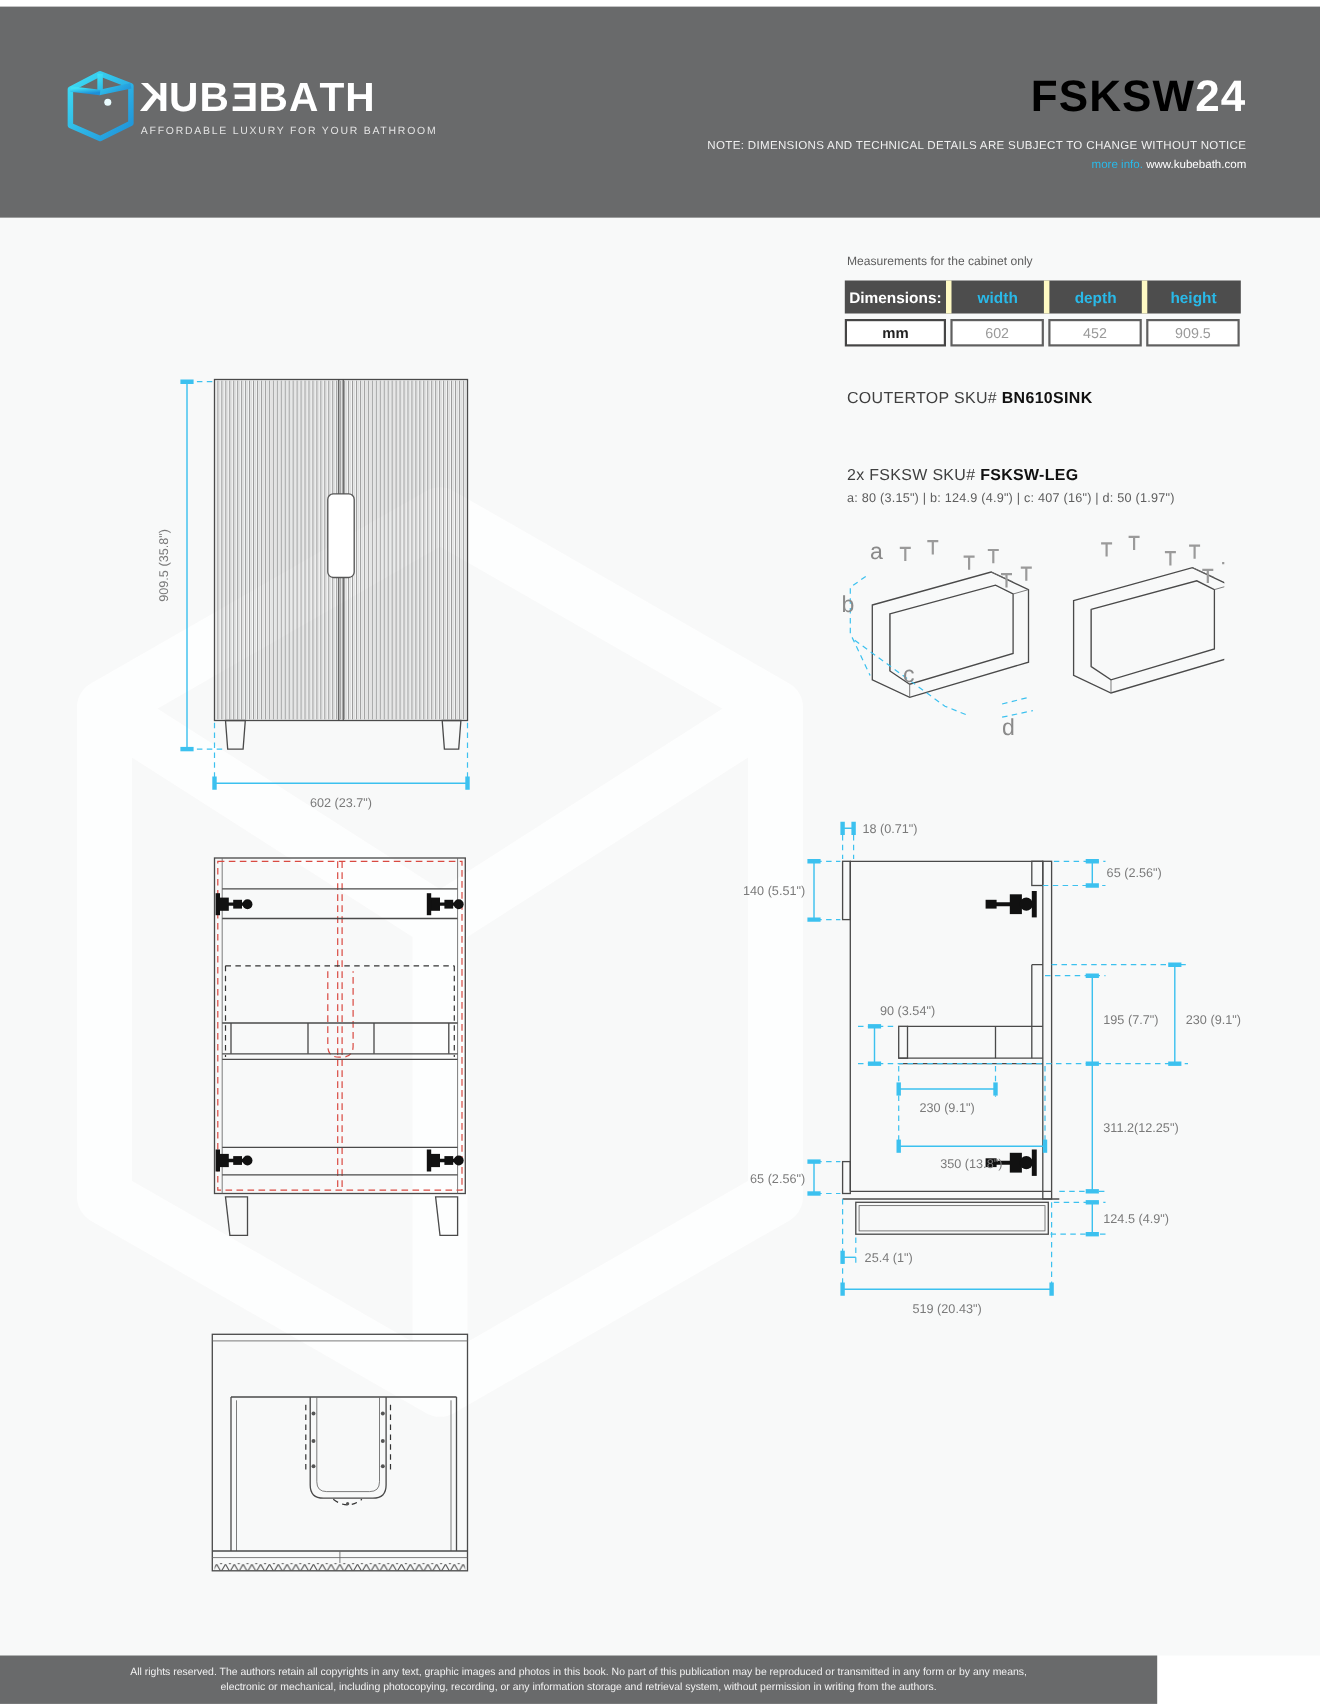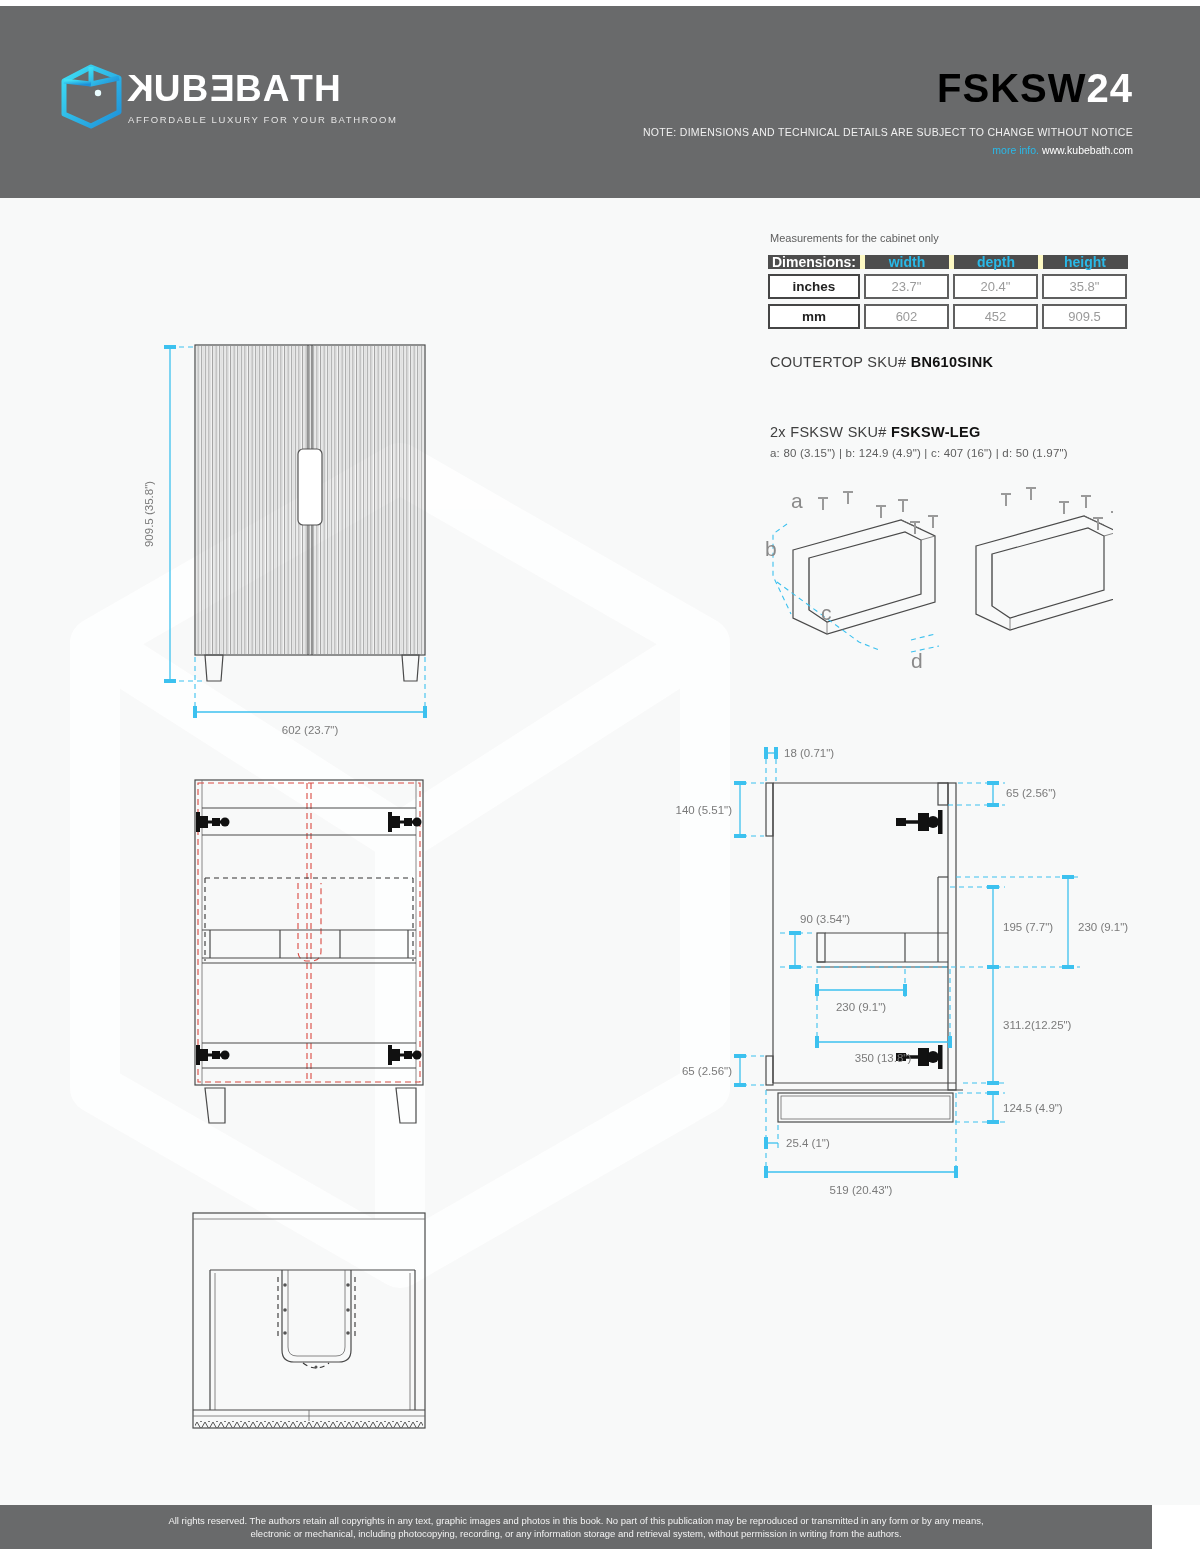--- a/index.html
+++ b/index.html
@@ -18,35 +18,35 @@
   .hnote{position:absolute;right:67px;top:120px;font-size:10.5px;color:#f0f0f0;letter-spacing:.3px;}
   .moreinfo{position:absolute;right:67px;top:138px;font-size:10.5px;color:#ffffff;}
   .moreinfo .cy{color:#29b9e8;}
   
   .content{position:absolute;top:198px;left:0;width:1200px;height:1307px;background:#f8f9f9;overflow:hidden;padding-left:20px;}
   .watermark{position:absolute;left:0;top:0;z-index:0;}
   .abs{position:absolute;z-index:2;}
   .meas-note{left:770px;top:34px;font-size:11px;color:#5d5d5d;}
   
   .dim-table{left:768px;top:57px;width:360px;}
-  .t-head{display:flex;background:#4d4d4d;height:14px;}
+  .t-head{display:flex;background:#4d4d4d;height:30px;}
   .t-head .hc{display:flex;align-items:center;justify-content:center;font-size:14px;font-weight:700;}
   .t-head .hc.lab{width:92px;color:#ffffff;}
   .t-head .hc.val{width:89px;color:#29b9e8;border-left:5px solid #fef9c3;box-sizing:border-box;}
   .t-row{display:flex;margin-top:5px;gap:4px;}
   .t-row .cell{display:flex;align-items:center;justify-content:center;height:25px;background:#ffffff;box-sizing:border-box;}
   .t-row .lab{width:92px;border:2px solid #454545;font-weight:700;font-size:13.5px;color:#222;}
   .t-row .val{width:85px;border:2px solid #5f5f5f;font-size:13px;color:#9a9a9a;}
   .sku-line{left:770px;top:156px;font-size:14.5px;color:#3f3f3f;letter-spacing:.3px;}
   .sku-line b{color:#111;}
   .legs-line{left:770px;top:226px;font-size:14.5px;color:#3f3f3f;letter-spacing:.3px;}
   .legs-line b{color:#111;}
   .legs-dims{left:770px;top:249px;font-size:11.5px;color:#5d5d5d;letter-spacing:.2px;}
   
-  .footer{position:absolute;top:1505px;left:0;width:1152px;height:44px;background:#696a6b;
+  .footer{position:absolute;top:1505px;left:0;width:1052px;height:44px;background:#696a6b;
           display:flex;flex-direction:column;align-items:center;justify-content:center;}
   .footer div{font-size:9.5px;color:#f2f2f2;line-height:13px;text-align:center;}
   
   svg .ln{stroke:#4a4a4a;stroke-width:1.2;fill:none;}
   svg .lnthin{stroke:#6a6a6a;stroke-width:.8;fill:none;}
   svg .dim{stroke:#3cc1ef;stroke-width:1.3;fill:none;}
   svg .dimd{stroke:#3cc1ef;stroke-width:1.1;fill:none;stroke-dasharray:5 4;}
   svg .cap{stroke:#3cc1ef;stroke-width:4;fill:none;}
   svg .red{stroke:#d94a42;stroke-width:1.1;fill:none;stroke-dasharray:6 4;}
   svg .blkd{stroke:#333;stroke-width:1.1;fill:none;stroke-dasharray:5 4;}
@@ -96,26 +96,20 @@
     </svg>
 
     <div class="abs meas-note">Measurements for the cabinet only</div>
 
     <div class="abs dim-table">
       <div class="t-head">
         <div class="hc lab">Dimensions:</div>
         <div class="hc val">width</div>
         <div class="hc val">depth</div>
         <div class="hc val">height</div>
-      </div>
-      <div class="t-row">
-        <div class="cell lab">inches</div>
-        <div class="cell val">23.7"</div>
-        <div class="cell val">20.4"</div>
-        <div class="cell val">35.8"</div>
       </div>
       <div class="t-row">
         <div class="cell lab">mm</div>
         <div class="cell val">602</div>
         <div class="cell val">452</div>
         <div class="cell val">909.5</div>
       </div>
     </div>
 
     <div class="abs sku-line"><span>COUTERTOP SKU#</span> <b>BN610SINK</b></div>

